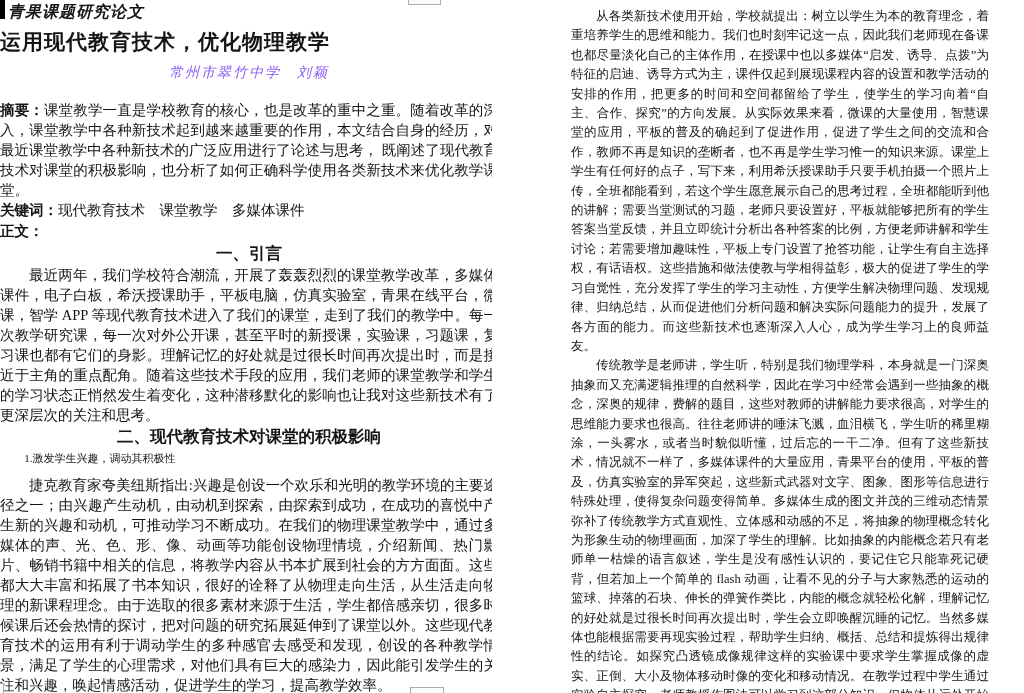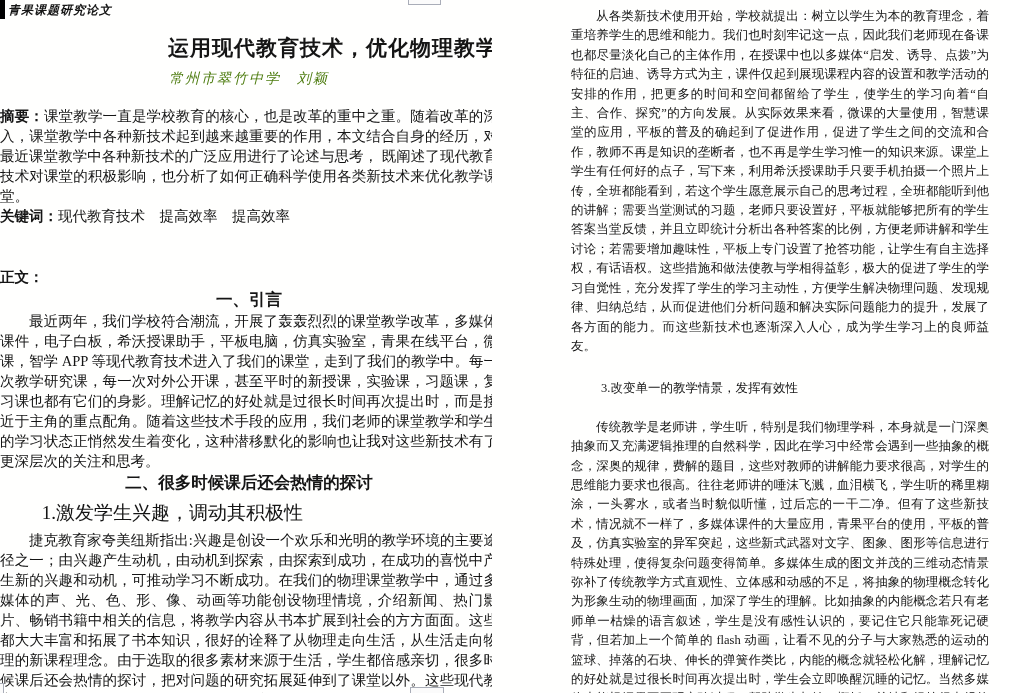--- a/index.html
+++ b/index.html
@@ -18,70 +18,69 @@
   }
   
   .page-left {
     position:absolute; left:0; top:0;
     width:501px; height:693px;
     background:#fffffe;
     overflow:hidden;
     padding:0 3px 0 0;
   }
   .doc-header {
-    font-size:12px;
+    font-size:16px;
     font-weight:bold;
     font-style:italic;
     letter-spacing:1px;
     padding-top:2px;
     padding-left:8px;
   }
   .cursor-bar {
     position:absolute; left:0; top:0;
     width:5px; height:19px;
     background:#000;
   }
   .title {
-    text-align:right;
+    text-align:left;
     font-size:21px;
     font-weight:bold;
-    margin-top:15px;
+    margin-top:5px;
     letter-spacing:1px;
   }
   .author {
     text-align:center;
     font-size:14px;
     font-style:italic;
     letter-spacing:2px;
     margin-top:8px;
-    color:#4d7c0f;
+    color:#8b5cf6;
   }
   .p-body {
     font-size:14.5px;
     line-height:20px;
     text-align:justify;
     word-break:break-all;
   }
   .abstract { margin-top:18px; }
   .b { font-weight:bold; }
   .kw-line { font-size:14.5px; line-height:20px; }
-  .zw-line { font-size:14.5px; line-height:22px; font-weight:bold;margin-top:40px; }
+  .zw-line { font-size:14.5px; line-height:22px; font-weight:bold; }
   .h1 {
     font-size:16.5px;
     font-weight:bold;
     line-height:22px;
     margin-top:1px;
     text-align:center;
   }
   .indent { text-indent:2em; }
   .subhead {
-    font-size:19px;
+    font-size:11px;
     line-height:20px;
     text-indent:2.2em;
-    margin-top:9px;
     margin-bottom:7px;
   }
   
   .page-gap {
     position:absolute; left:501px; top:0;
     width:15px; height:693px;
     background:linear-gradient(to right,#9aa0ae 0%,#c3c7d1 35%,#c3c7d1 65%,#9aa0ae 100%);
   }
   
   .page-right {
@@ -123,42 +122,41 @@
     <div class="cursor-bar"></div>
 
     <div class="doc-header">青果课题研究论文</div>
 
     <div class="title">运用现代教育技术，优化物理教学</div>
 
     <div class="author">常州市翠竹中学　刘颖</div>
 
     <p class="p-body abstract"><span class="b">摘要：</span><span>课堂教学一直是学校教育的核心，也是改革的重中之重。随着改革的深入，课堂教学中各种新技术起到越来越重要的作用，本文结合自身的经历，对最近课堂教学中各种新技术的广泛应用进行了论述与思考， 既阐述了现代教育技术对课堂的积极影响，也分析了如何正确科学使用各类新技术来优化教学课堂。</span></p>
 
-    <p class="kw-line"><span class="b">关键词：</span><span>现代教育技术　提高效率　提高效率</span></p>
+    <p class="kw-line"><span class="b">关键词：</span><span>现代教育技术　课堂教学　多媒体课件</span></p>
 
     <div class="zw-line">正文：</div>
 
     <div class="h1">一、引言</div>
 
     <p class="p-body indent">最近两年，我们学校符合潮流，开展了轰轰烈烈的课堂教学改革，多媒体课件，电子白板，希沃授课助手，平板电脑，仿真实验室，青果在线平台，微课，智学 APP 等现代教育技术进入了我们的课堂，走到了我们的教学中。每一次教学研究课，每一次对外公开课，甚至平时的新授课，实验课，习题课，复习课也都有它们的身影。理解记忆的好处就是过很长时间再次提出时，而是接近于主角的重点配角。随着这些技术手段的应用，我们老师的课堂教学和学生的学习状态正悄然发生着变化，这种潜移默化的影响也让我对这些新技术有了更深层次的关注和思考。</p>
 
-    <div class="h1">二、很多时候课后还会热情的探讨</div>
+    <div class="h1">二、现代教育技术对课堂的积极影响</div>
 
     <div class="subhead">1.激发学生兴趣，调动其积极性</div>
 
     <p class="p-body indent">捷克教育家夸美纽斯指出:兴趣是创设一个欢乐和光明的教学环境的主要途径之一；由兴趣产生动机，由动机到探索，由探索到成功，在成功的喜悦中产生新的兴趣和动机，可推动学习不断成功。在我们的物理课堂教学中，通过多媒体的声、光、色、形、像、动画等功能创设物理情境，介绍新闻、热门影片、畅销书籍中相关的信息，将教学内容从书本扩展到社会的方方面面。这些都大大丰富和拓展了书本知识，很好的诠释了从物理走向生活，从生活走向物理的新课程理念。由于选取的很多素材来源于生活，学生都倍感亲切，很多时候课后还会热情的探讨，把对问题的研究拓展延伸到了课堂以外。这些现代教育技术的运用有利于调动学生的多种感官去感受和发现，创设的各种教学情景，满足了学生的心理需求，对他们具有巨大的感染力，因此能引发学生的关注和兴趣，唤起情感活动，促进学生的学习，提高教学效率。</p>
 
   </div>
 
   <div class="page-gap"></div>
 
   <div class="page-right">
     <p class="p-body2 indent">从各类新技术使用开始，学校就提出：树立以学生为本的教育理念，着重培养学生的思维和能力。我们也时刻牢记这一点，因此我们老师现在备课也都尽量淡化自己的主体作用，在授课中也以多媒体“启发、诱导、点拨”为特征的启迪、诱导方式为主，课件仅起到展现课程内容的设置和教学活动的安排的作用，把更多的时间和空间都留给了学生，使学生的学习向着“自主、合作、探究”的方向发展。从实际效果来看，微课的大量使用，智慧课堂的应用，平板的普及的确起到了促进作用，促进了学生之间的交流和合作，教师不再是知识的垄断者，也不再是学生学习惟一的知识来源。课堂上学生有任何好的点子，写下来，利用希沃授课助手只要手机拍摄一个照片上传，全班都能看到，若这个学生愿意展示自己的思考过程，全班都能听到他的讲解；需要当堂测试的习题，老师只要设置好，平板就能够把所有的学生答案当堂反馈，并且立即统计分析出各种答案的比例，方便老师讲解和学生讨论；若需要增加趣味性，平板上专门设置了抢答功能，让学生有自主选择权，有话语权。这些措施和做法使教与学相得益彰，极大的促进了学生的学习自觉性，充分发挥了学生的学习主动性，方便学生解决物理问题、发现规律、归纳总结，从而促进他们分析问题和解决实际问题能力的提升，发展了各方面的能力。而这些新技术也逐渐深入人心，成为学生学习上的良师益友。</p>
 
-    <div class="subhead2">3.改变单一的教学情景，发挥有效性</div>
 
     <p class="p-body2 indent">传统教学是老师讲，学生听，特别是我们物理学科，本身就是一门深奥抽象而又充满逻辑推理的自然科学，因此在学习中经常会遇到一些抽象的概念，深奥的规律，费解的题目，这些对教师的讲解能力要求很高，对学生的思维能力要求也很高。往往老师讲的唾沫飞溅，血泪横飞，学生听的稀里糊涂，一头雾水，或者当时貌似听懂，过后忘的一干二净。但有了这些新技术，情况就不一样了，多媒体课件的大量应用，青果平台的使用，平板的普及，仿真实验室的异军突起，这些新式武器对文字、图象、图形等信息进行特殊处理，使得复杂问题变得简单。多媒体生成的图文并茂的三维动态情景弥补了传统教学方式直观性、立体感和动感的不足，将抽象的物理概念转化为形象生动的物理画面，加深了学生的理解。比如抽象的内能概念若只有老师单一枯燥的语言叙述，学生是没有感性认识的，要记住它只能靠死记硬背，但若加上一个简单的 flash 动画，让看不见的分子与大家熟悉的运动的篮球、掉落的石块、伸长的弹簧作类比，内能的概念就轻松化解，理解记忆的好处就是过很长时间再次提出时，学生会立即唤醒沉睡的记忆。当然多媒体也能根据需要再现实验过程，帮助学生归纳、概括、总结和提炼得出规律性的结论。如探究凸透镜成像规律这样的实验课中要求学生掌握成像的虚实、正倒、大小及物体移动时像的变化和移动情况。在教学过程中学生通过实验自主探究、老师教授作图法可以学习到这部分知识，但物体从远处开始逐渐靠近凸透</p>
   </div>
 
   <div class="marker-box marker-top"></div>
   <div class="marker-box marker-bottom"></div>
   <div class="marker-box marker-bottom-left"></div>
 
 </div>
 

